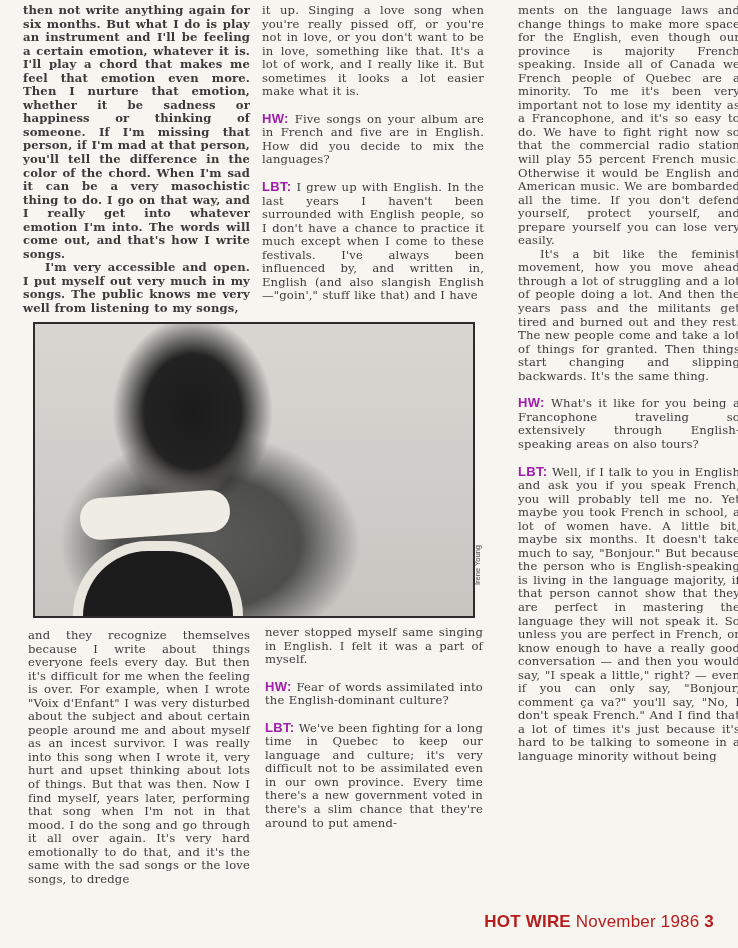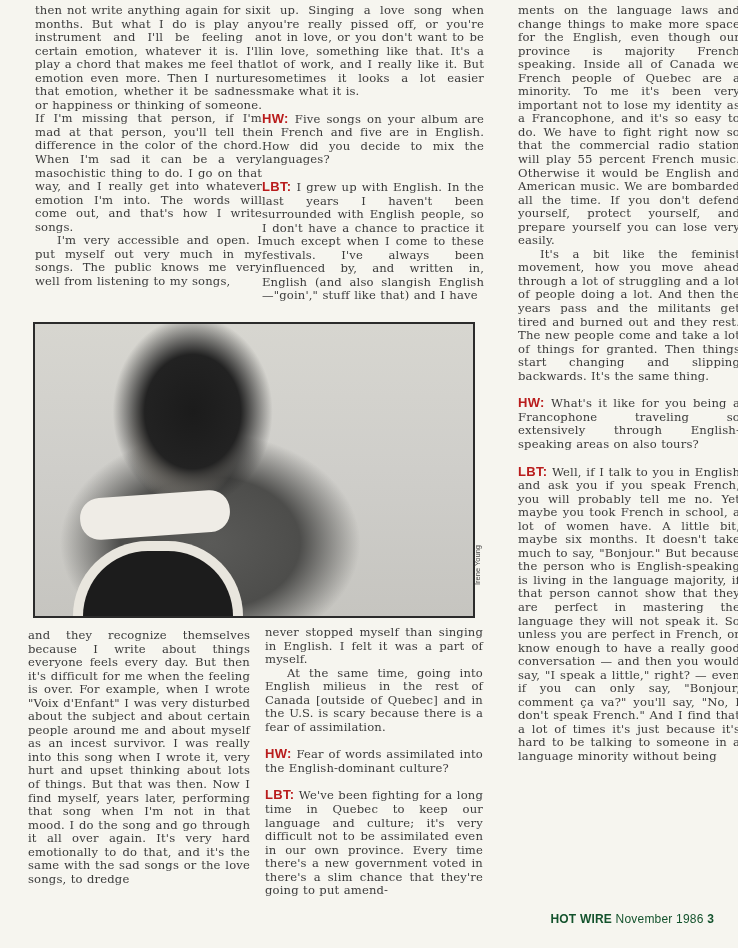--- a/index.html
+++ b/index.html
@@ -18,24 +18,24 @@
     text-align: justify;
     word-spacing: 0.5px;
   }
   .col p { margin: 0; text-indent: 0; }
   .col p.indent { text-indent: 22px; }
   .col p.qa { margin-top: 13px; }
   .speaker {
     font-family: "Liberation Sans", "DejaVu Sans", sans-serif;
     font-weight: bold;
     font-size: 13px;
-    color: #b91c1c;
+    color: #a21caf;
     letter-spacing: 0.3px;
   }
-  #col-left-top   { left: 35px;  top: 4px;   width: 227px; }
+  #col-left-top   { left: 23px;  top: 4px;   width: 227px; font-weight: bold; }
   #col-mid-top    { left: 262px; top: 4px;   width: 222px; }
   #col-right      { left: 518px; top: 4px;   width: 222px; }
   #col-left-bot   { left: 28px;  top: 629px; width: 222px; }
   #col-mid-bot    { left: 265px; top: 626px; width: 218px; }
 
   .photo {
     position: absolute;
     left: 33px; top: 322px;
     width: 442px; height: 296px;
     border: 2px solid #2b2b2b;
@@ -67,22 +67,22 @@
     transform-origin: left top;
     font-family: "Liberation Sans", "DejaVu Sans", sans-serif;
     font-size: 7.5px;
     color: #444;
     white-space: nowrap;
   }
   .footer {
     position: absolute;
     right: 24px; top: 912px;
     font-family: "Liberation Sans", "DejaVu Sans", sans-serif;
-    font-size: 12px;
-    color: #14532d;
+    font-size: 17px;
+    color: #b91c1c;
     letter-spacing: 0.2px;
   }
   .footer .mag { font-weight: bold; }
   .footer .page { font-weight: bold; }
 </style>
 </head>
 <body>
 
 <div id="col-left-top" class="col">
   <p>then not write anything again for six months. But what I do is play an instrument and I'll be feeling a certain emotion, whatever it is. I'll play a chord that makes me feel that emotion even more. Then I nurture that emotion, whether it be sadness or happiness or thinking of someone. If I'm missing that person, if I'm mad at that person, you'll tell the difference in the color of the chord. When I'm sad it can be a very masochistic thing to do. I go on that way, and I really get into whatever emotion I'm into. The words will come out, and that's how I write songs.</p>
@@ -118,29 +118,28 @@
   <div class="arms"></div>
   <div class="chair"></div>
 </div>
 <div class="photo-credit">Irene Young</div>
 
 <div id="col-left-bot" class="col">
   <p>and they recognize themselves because I write about things everyone feels every day. But then it's difficult for me when the feeling is over. For example, when I wrote "Voix d'Enfant" I was very disturbed about the subject and about certain people around me and about myself as an incest survivor. I was really into this song when I wrote it, very hurt and upset thinking about lots of things. But that was then. Now I find myself, years later, performing that song when I'm not in that mood. I do the song and go through it all over again. It's very hard emotionally to do that, and it's the same with the sad songs or the love songs, to dredge</p>
 </div>
 
 <div id="col-mid-bot" class="col">
-  <p>never stopped myself than singing in English. I felt it was a part of myself.</p>
-  <p class="indent">At the same time, going into English milieus in the rest of Canada [outside of Quebec] and in the U.S. is scary because there is a fear of assimilation.</p>
+  <p>never stopped myself same singing in English. I felt it was a part of myself.</p>
   <p class="qa">
     <span class="speaker">HW:</span>
     <span>Fear of words assimilated into the English-dominant culture?</span>
   </p>
   <p class="qa">
     <span class="speaker">LBT:</span>
-    <span>We've been fighting for a long time in Quebec to keep our language and culture; it's very difficult not to be assimilated even in our own province. Every time there's a new government voted in there's a slim chance that they're going to put amend-</span>
+    <span>We've been fighting for a long time in Quebec to keep our language and culture; it's very difficult not to be assimilated even in our own province. Every time there's a new government voted in there's a slim chance that they're around to put amend-</span>
   </p>
 </div>
 
 <div class="footer">
   <span class="mag">HOT WIRE</span>
   <span>November 1986</span>
   <span class="page">3</span>
 </div>
 
 </body></html>

